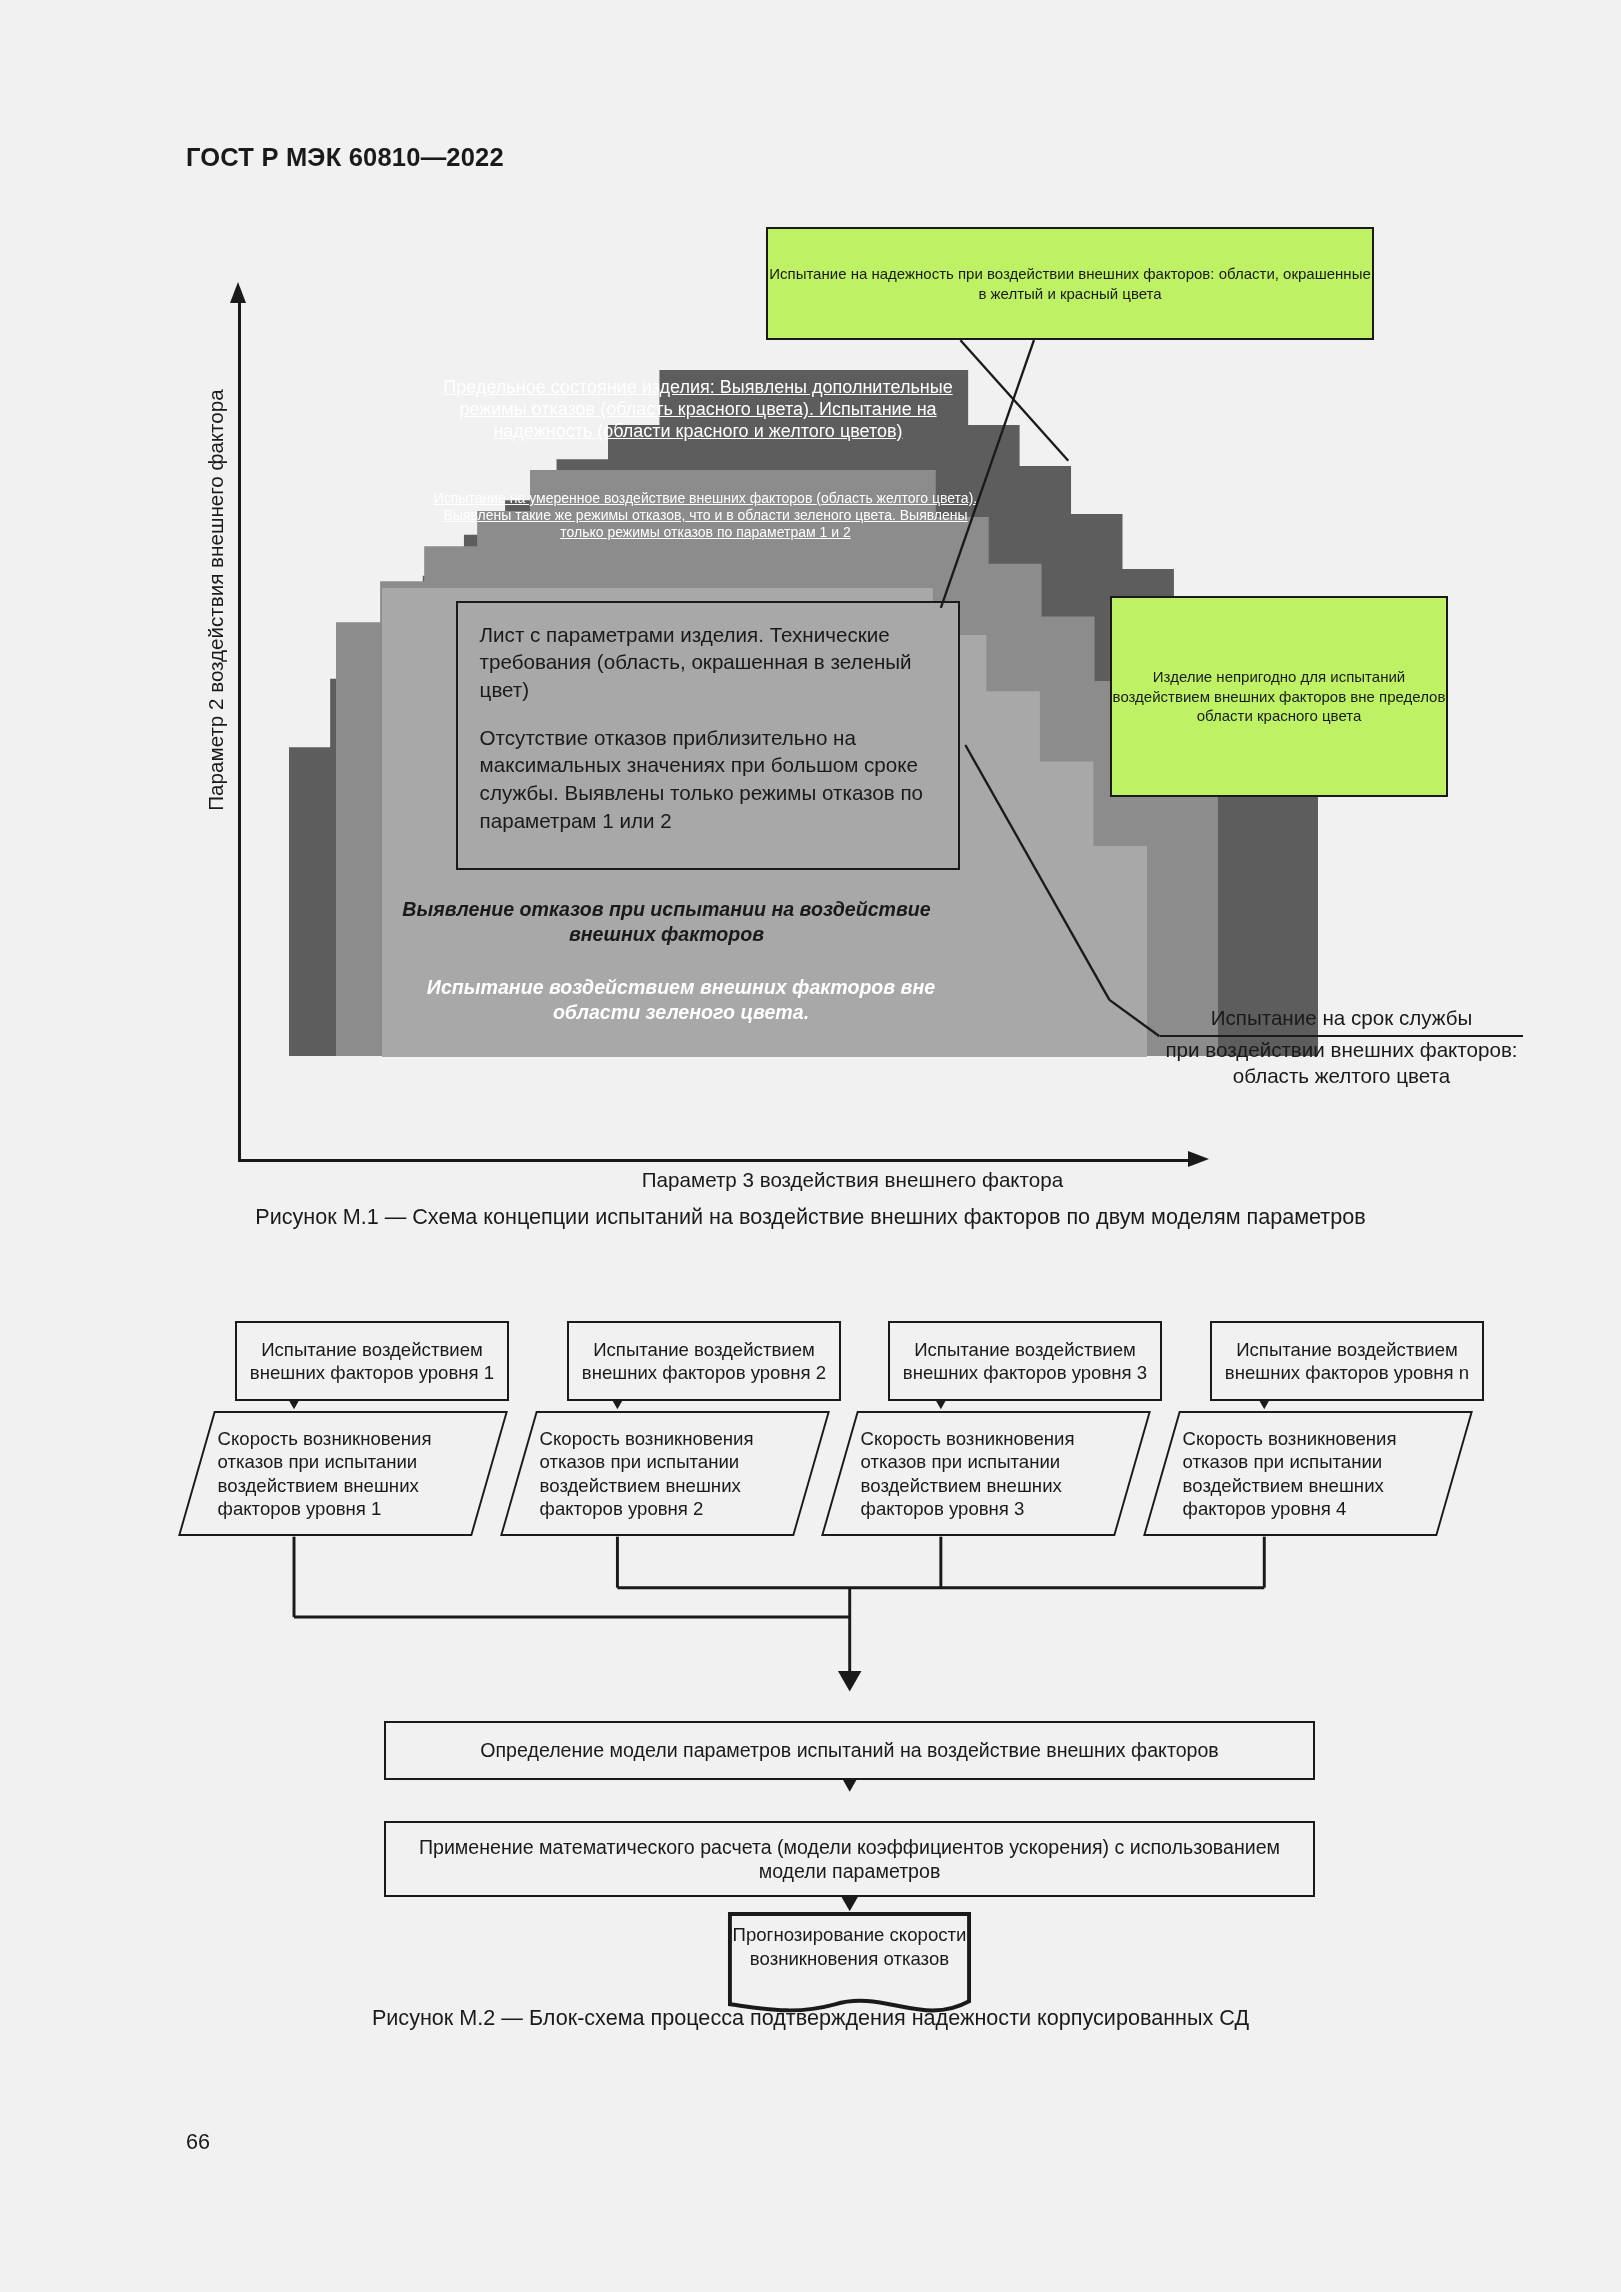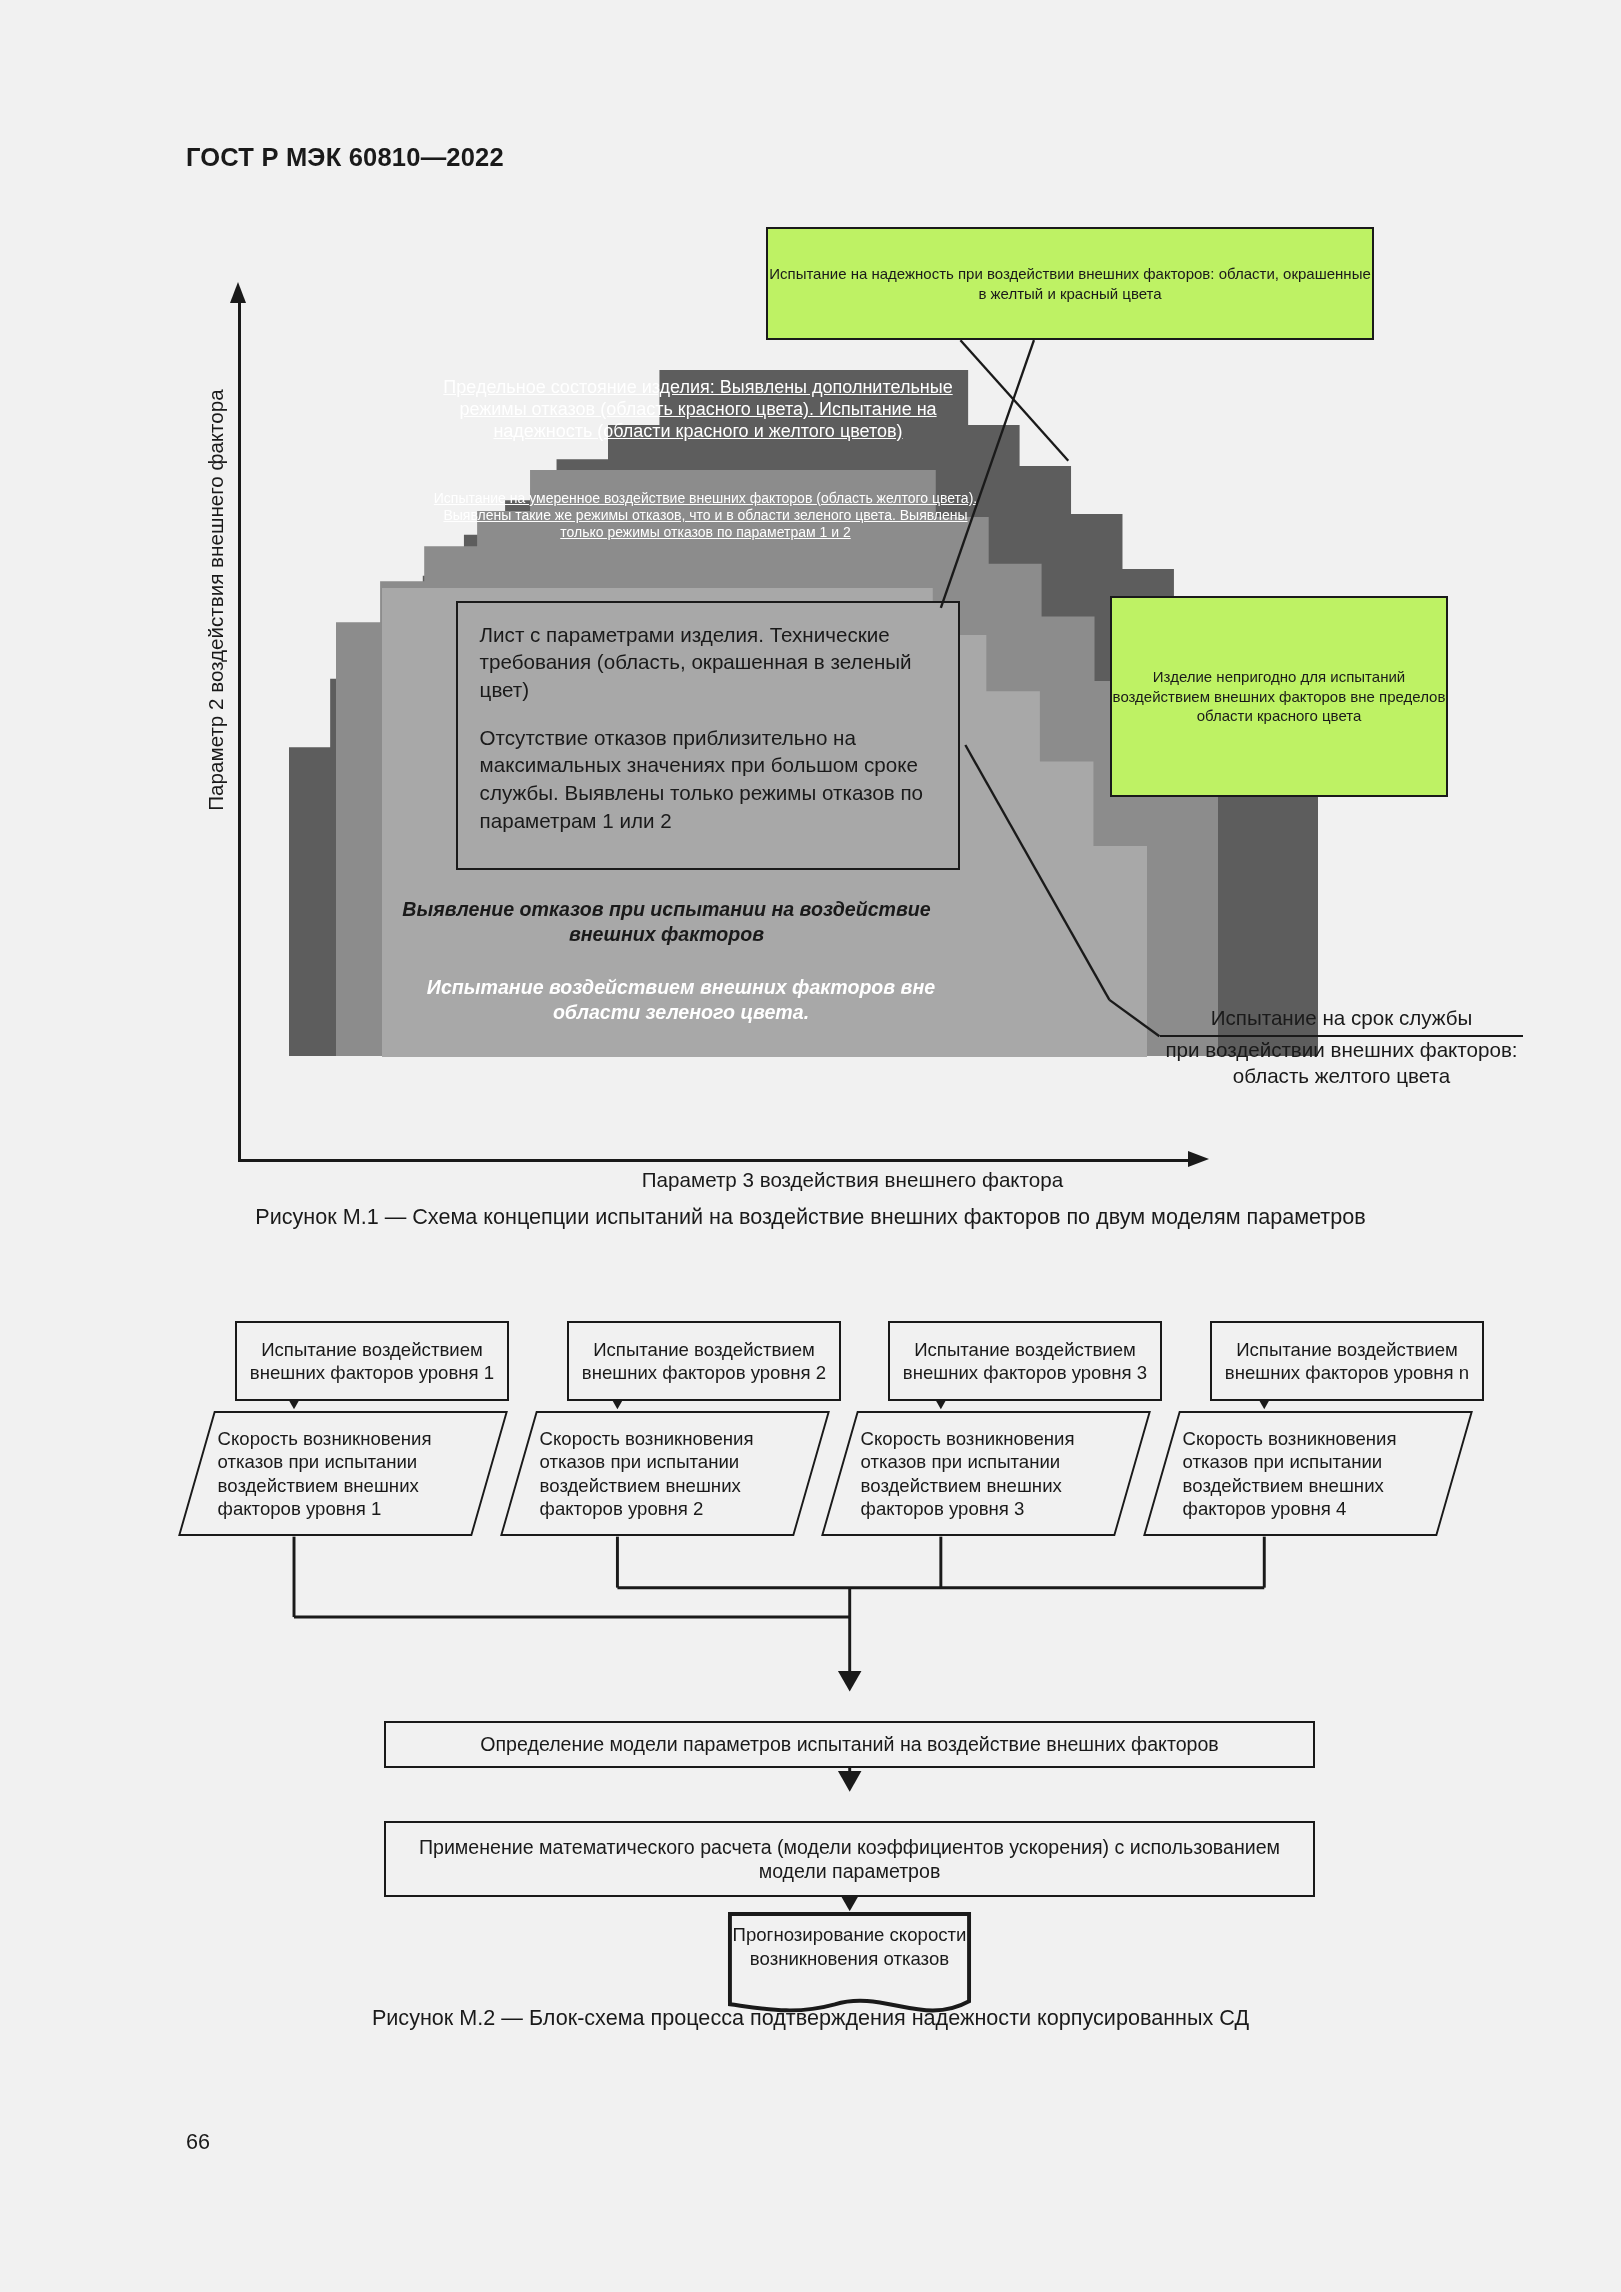--- a/index.html
+++ b/index.html
@@ -158,21 +158,21 @@
     position:absolute;inset:0;
     background:#f1f1f1;border:2.9px solid #1a1a1a;
     transform:skewX(-16deg);
     box-sizing:border-box;
   }
   .para-label{
     position:absolute;inset:0;display:flex;align-items:center;justify-content:center;
     text-align:left;font-size:18.6px;line-height:1.25;padding:0 21.6px;box-sizing:border-box;
   }
 
-  .wide1{left:384px;top:429px;width:931px;height:47px;font-size:19.6px;}
+  .wide1{left:384px;top:429px;width:931px;height:59px;font-size:19.6px;}
   .wide2{left:384px;top:529px;width:931px;height:76px;font-size:19.6px;}
 
   .doc-shape{
     position:absolute;left:727px;top:647px;width:245px;height:108px;
   }
   .doc-label{
     position:absolute;left:727px;top:659px;width:245px;
     text-align:center;font-size:18.6px;line-height:1.28;
   }
 

